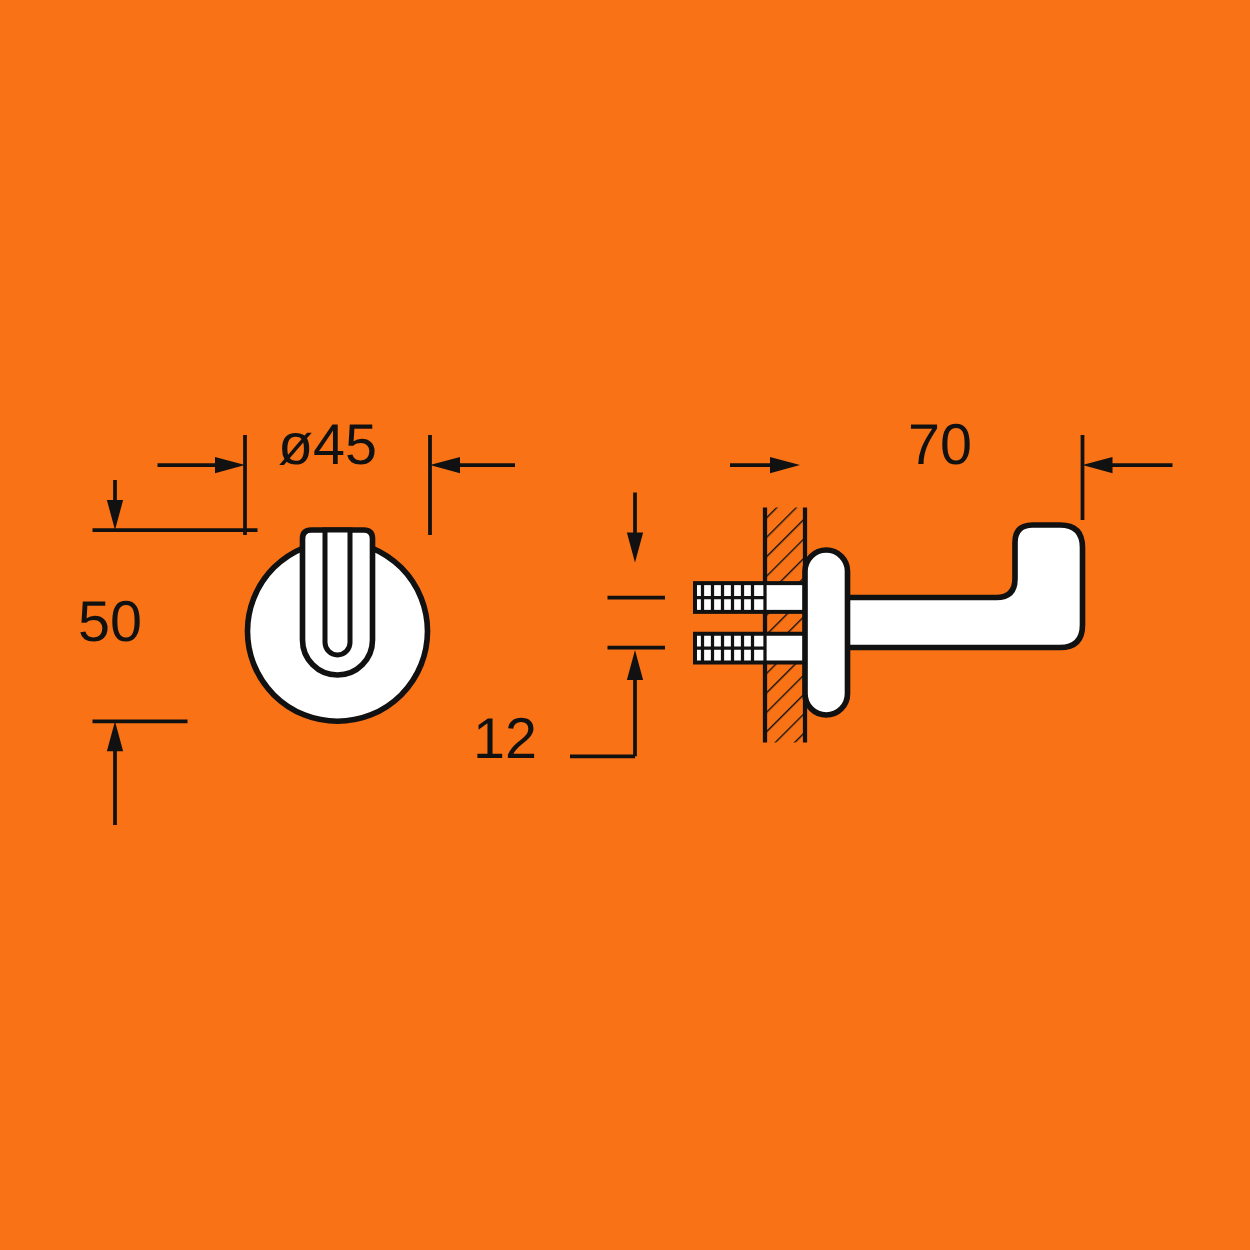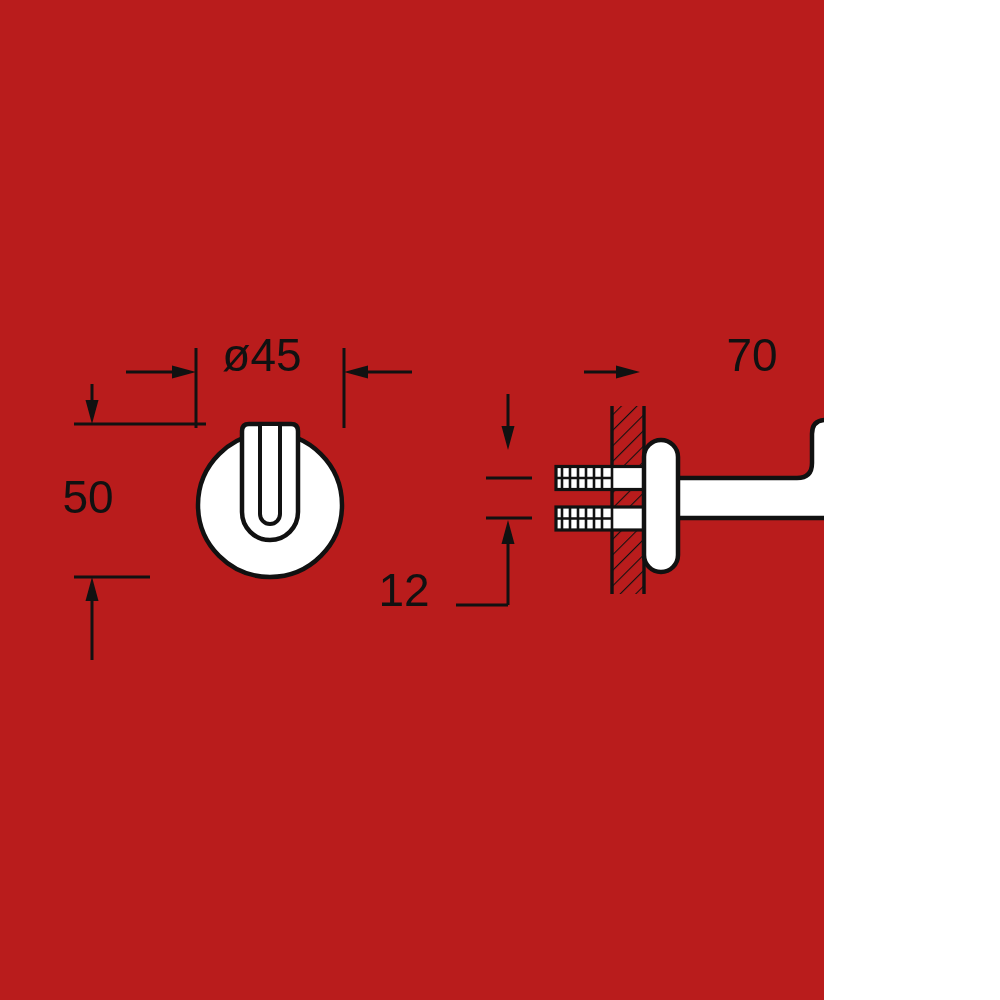--- a/index.html
+++ b/index.html
@@ -2,23 +2,23 @@
 <html><head>
 <meta charset="utf-8">
 <style>
   html, body {
     margin: 0;
     padding: 0;
     background: #ffffff;
   }
   .canvas {
     position: relative;
-    width: 824px;
+    width: 1000px;
     height: 1000px;
-    background: #b91c1c;
+    background: #f97316;
     overflow: hidden;
   }
   svg { display: block; }
   .outline {
     fill: #ffffff;
     stroke: #111111;
     stroke-width: 4.5;
   }
   .thin {
     fill: none;

